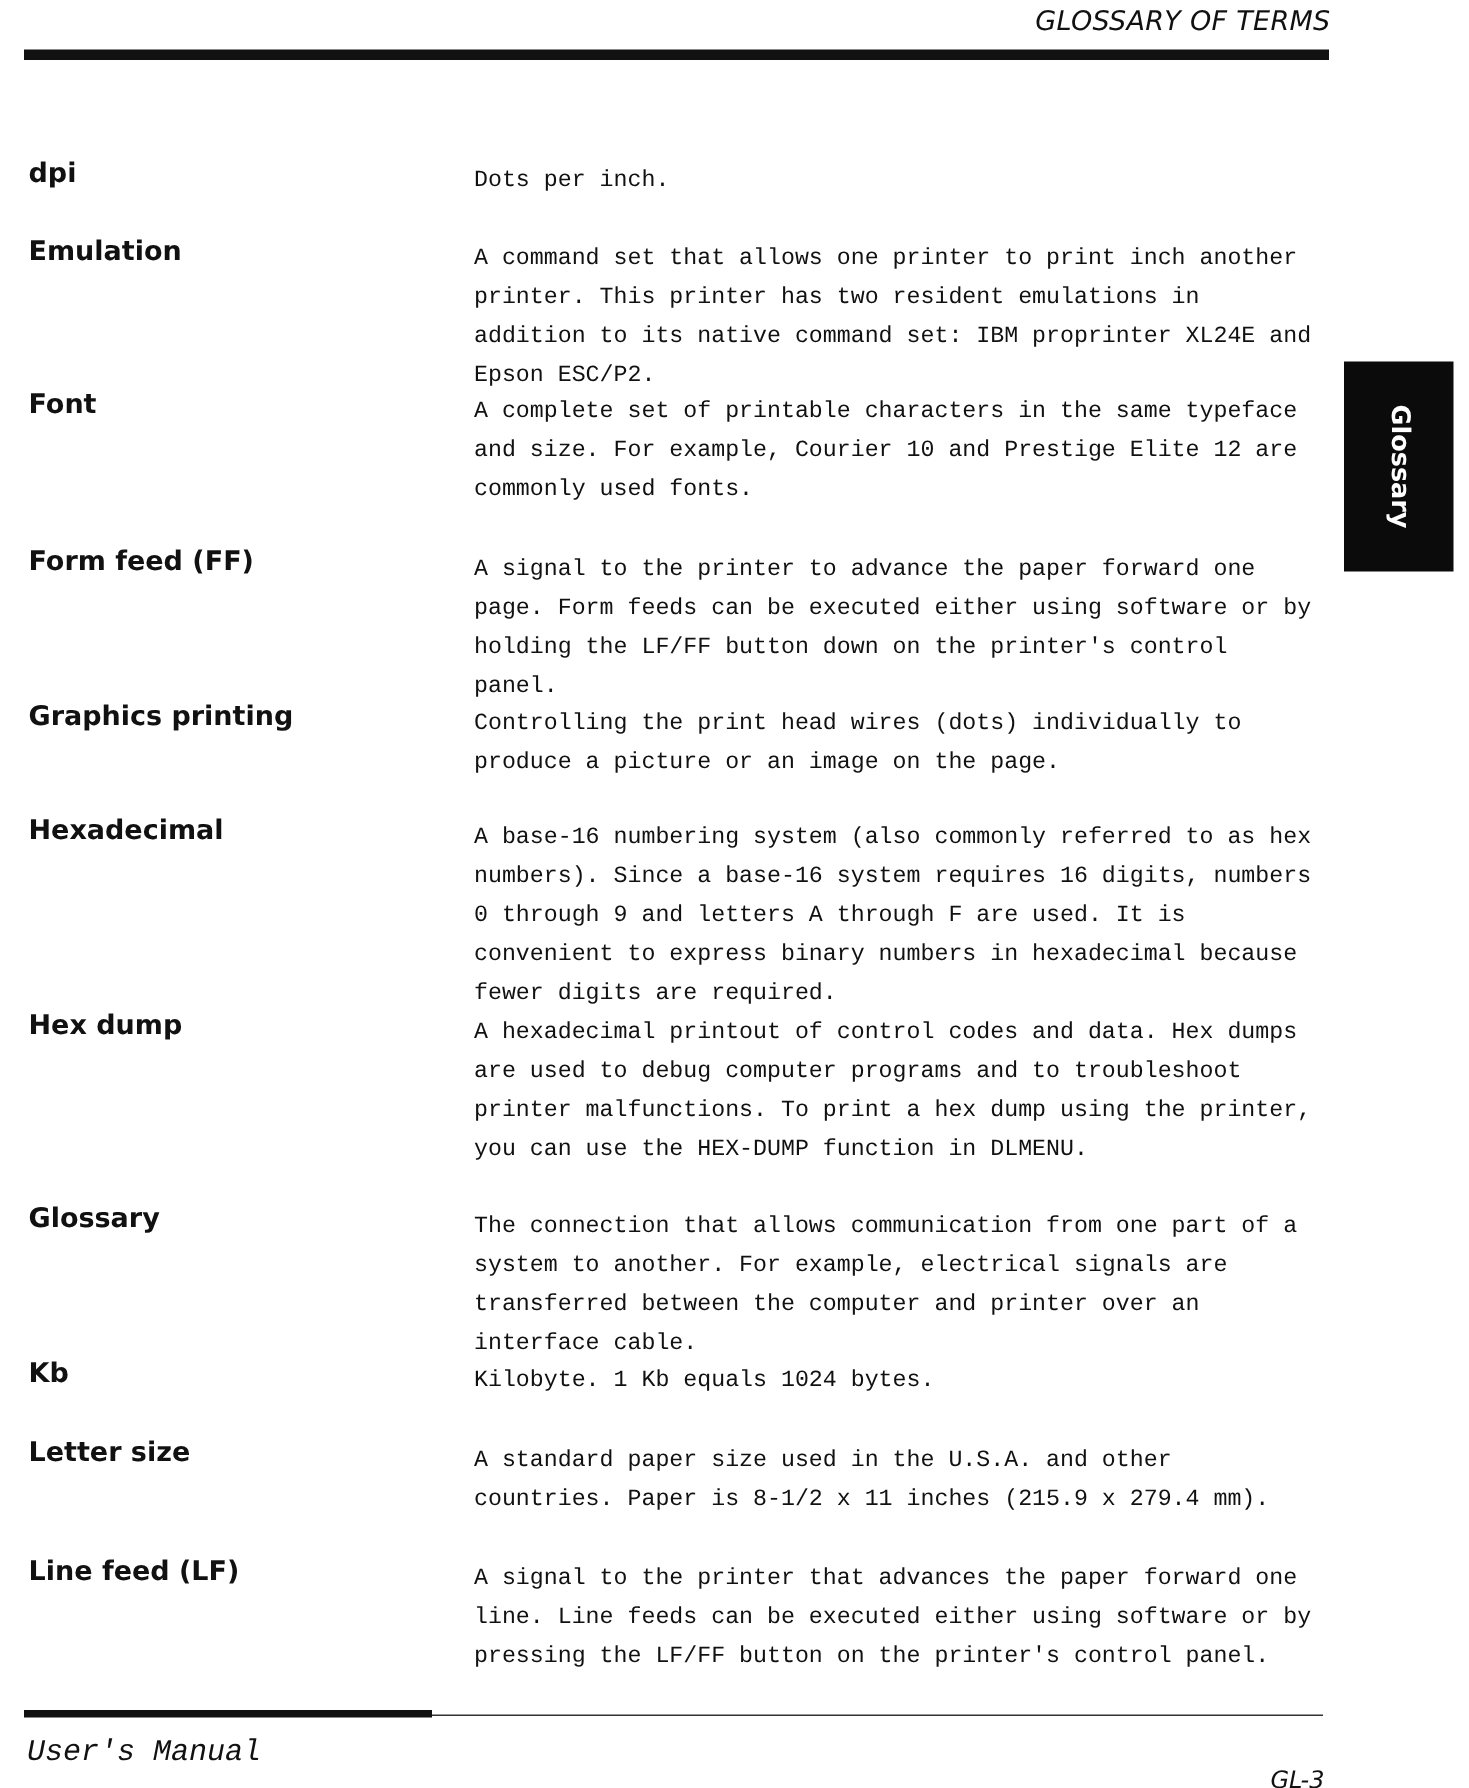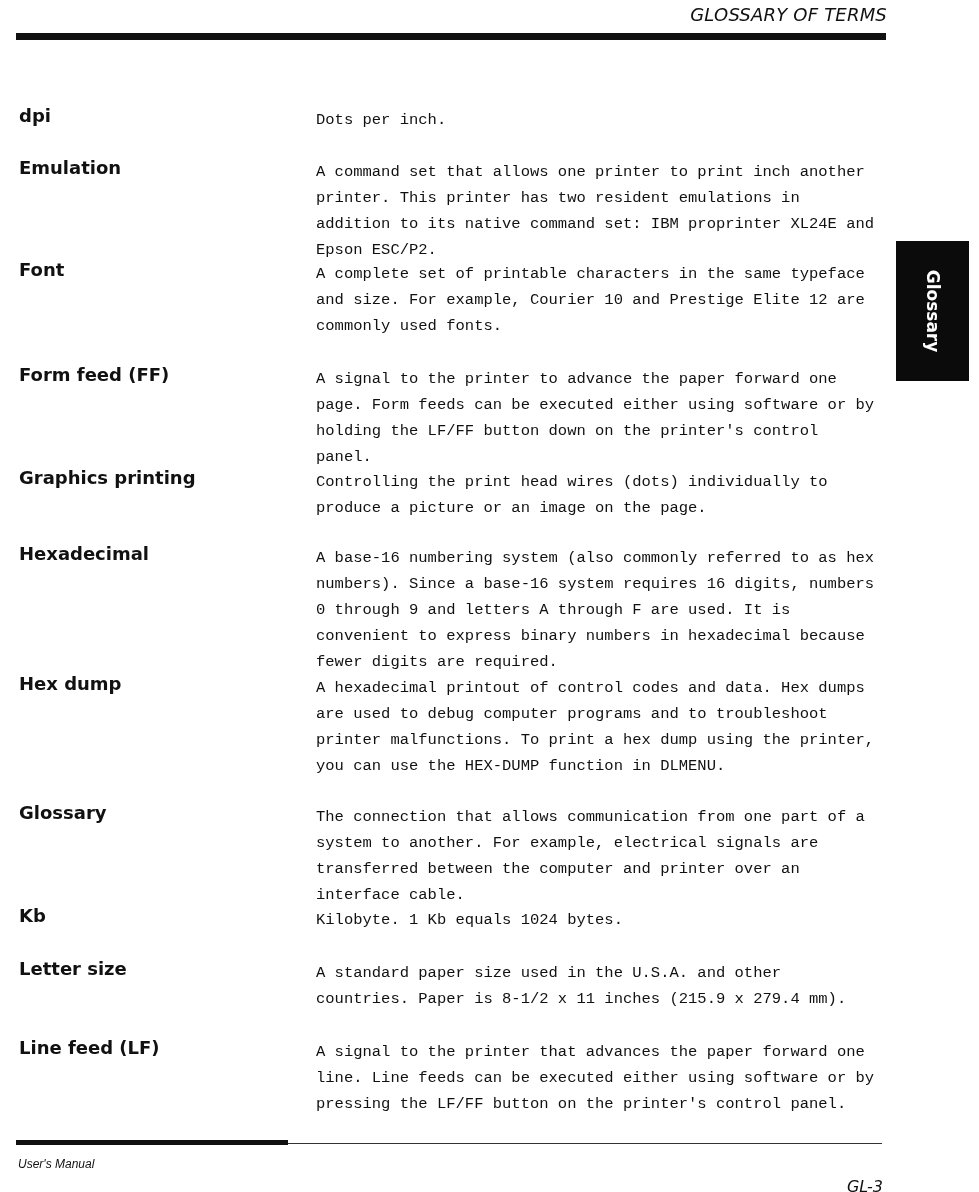--- a/index.html
+++ b/index.html
@@ -38,21 +38,21 @@
       color: #111;
     }
     .footer-rule-thick {
       position: absolute; top: 1140px; left: 16px; width: 272px; height: 5px; background: #111;
     }
     .footer-rule-thin {
       position: absolute; top: 1143px; left: 288px; width: 594px; height: 1px; background: #333;
     }
     .footer-left {
       position: absolute; top: 1157px; left: 18px;
-      font-family: Liberation Sans, sans-serif; font-style: italic; font-size: 12px; color: #111;
+      font-family: Liberation Mono, monospace; font-style: italic; font-size: 20px; color: #111;
     }
     .footer-right {
       position: absolute; top: 1157px; right: 96px;
       font-family: "DejaVu Sans", sans-serif; font-style: italic; font-size: 16px; color: #111; margin-top: 20px;
     }
   </style>
 </head>
 <body>
 
 <div>

